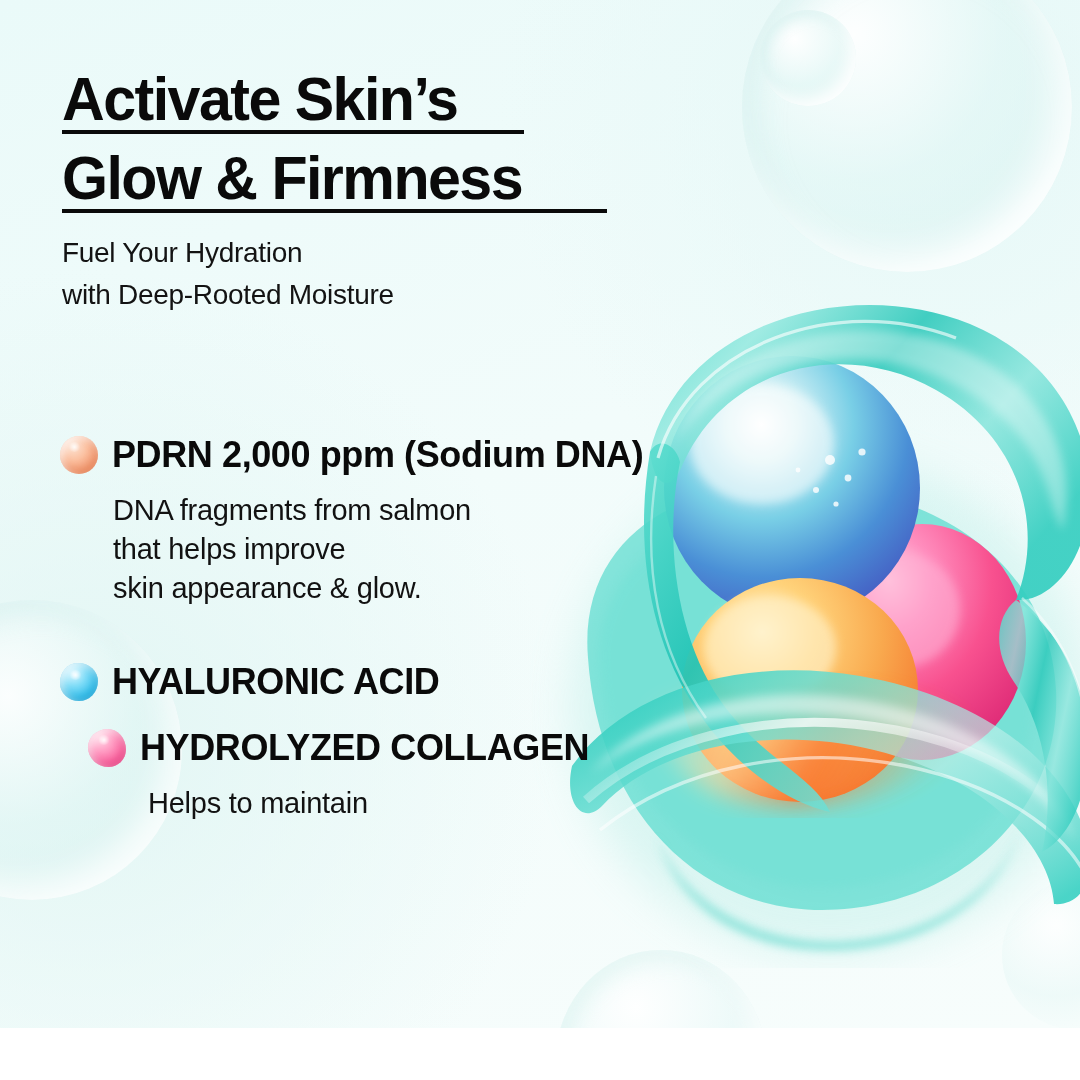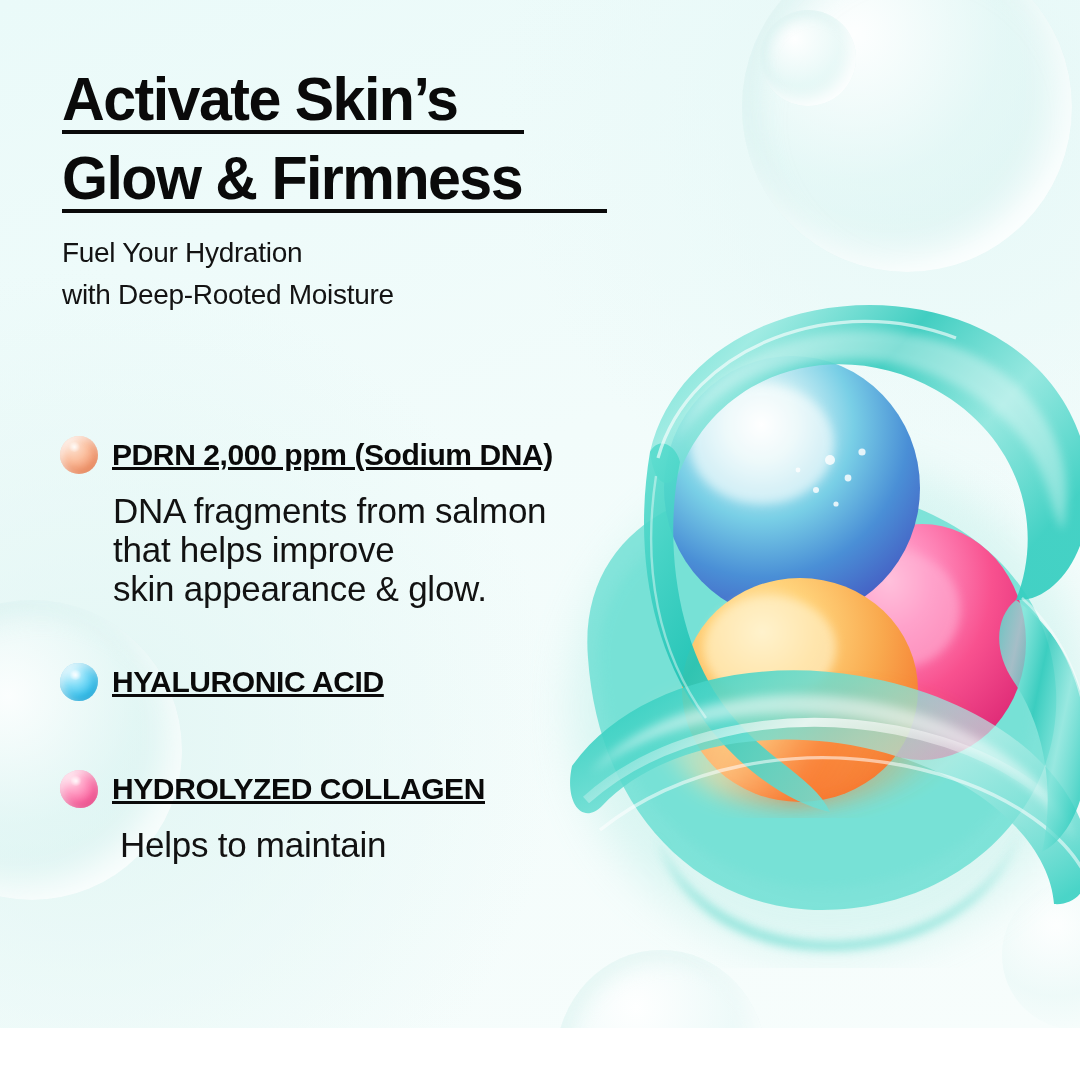--- a/index.html
+++ b/index.html
@@ -99,21 +99,21 @@
 
   
   .ingredients {
     position:absolute;
     left:0; top:436px;
     width:700px;
   }
   .ingredient { position:relative; }
   .ing-1 { margin-top:0px; }
   .ing-2 { margin-top:55px; }
-  .ing-3 { margin-top:69px; }
+  .ing-3 { margin-top:28px;padding-left:28px; }
 
   .ing-head {
     display:flex;
     align-items:center;
     gap:14px;
     padding-left:60px;
   }
 
   .ing-icon {
     flex:0 0 auto;
@@ -157,32 +157,31 @@
   }
   .icon-collagen::after {
     content:"";
     position:absolute; left:26%; top:16%;
     width:32%; height:25%;
     border-radius:50%;
     background:radial-gradient(circle, rgba(255,255,255,.88) 0%, rgba(255,255,255,0) 72%);
   }
 
   .ing-title {
-    font-size:30px;
+    font-size:36px;
     line-height:34px;
     font-weight:700;
     letter-spacing:-.4px;
     color:#0a0a0a;
     white-space:nowrap;
-    text-decoration:underline;
   }
 
   .ing-body {
     margin-top:17px;
-    font-size:35px;
+    font-size:29px;
     line-height:39px;
     font-weight:400;
     letter-spacing:-.25px;
     color:#121212;
   }
   .ing-body span { display:block; white-space:nowrap; }
   .ing-body b { font-weight:400; }
   .body-pad-a { padding-left:113px; }
   .body-pad-b { padding-left:113px; }
   .body-pad-c { padding-left:120px; }

